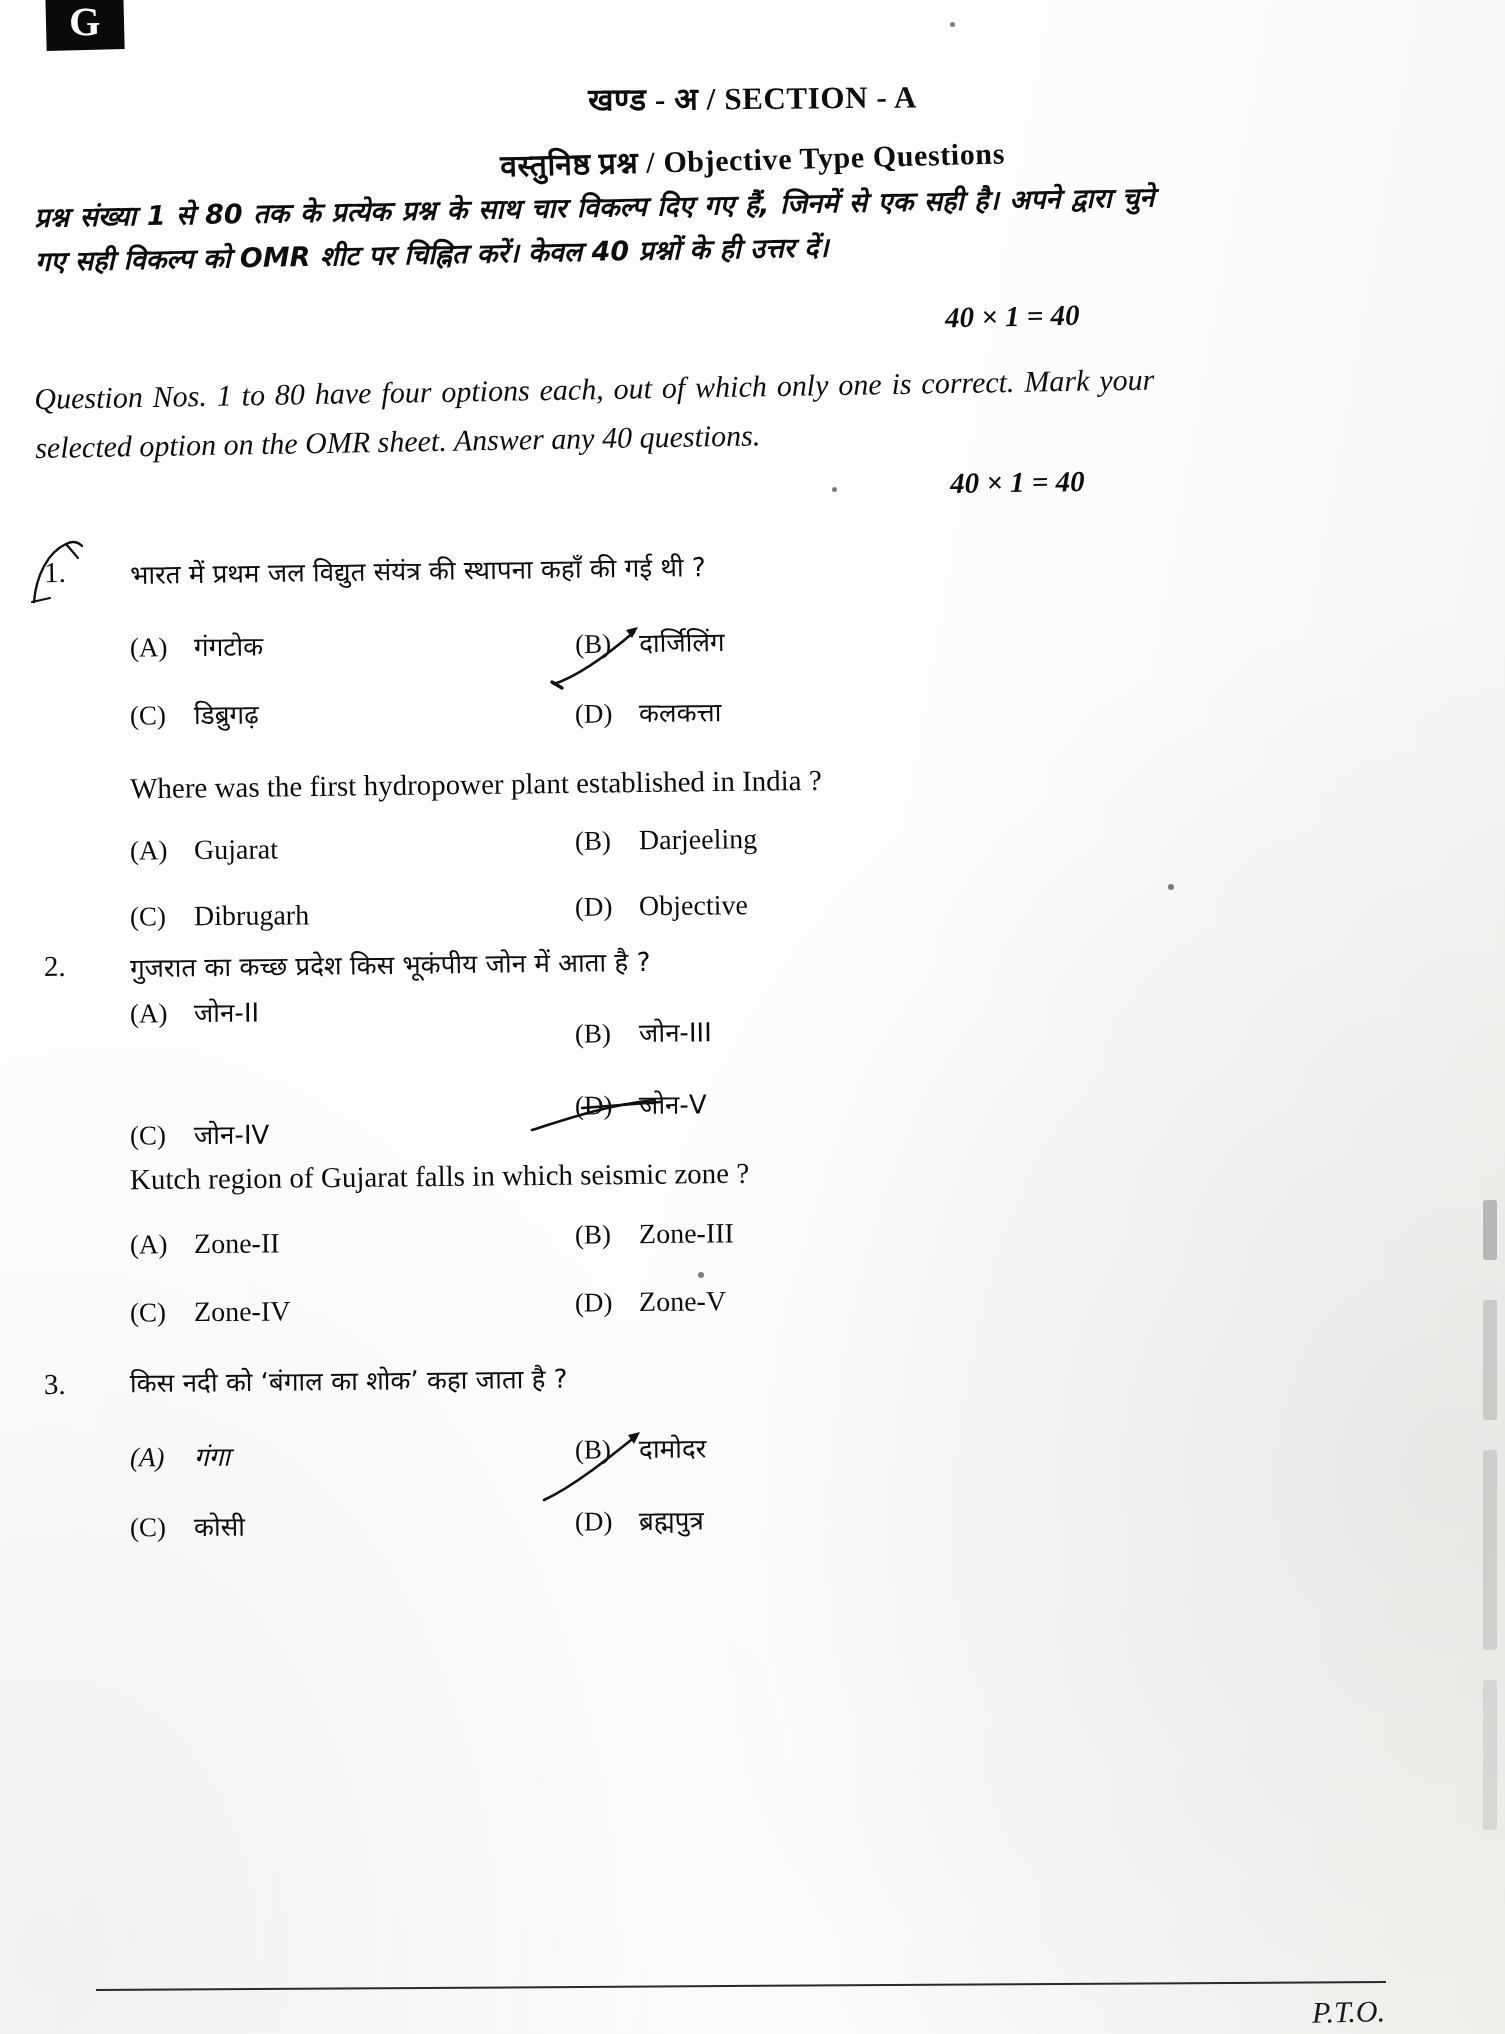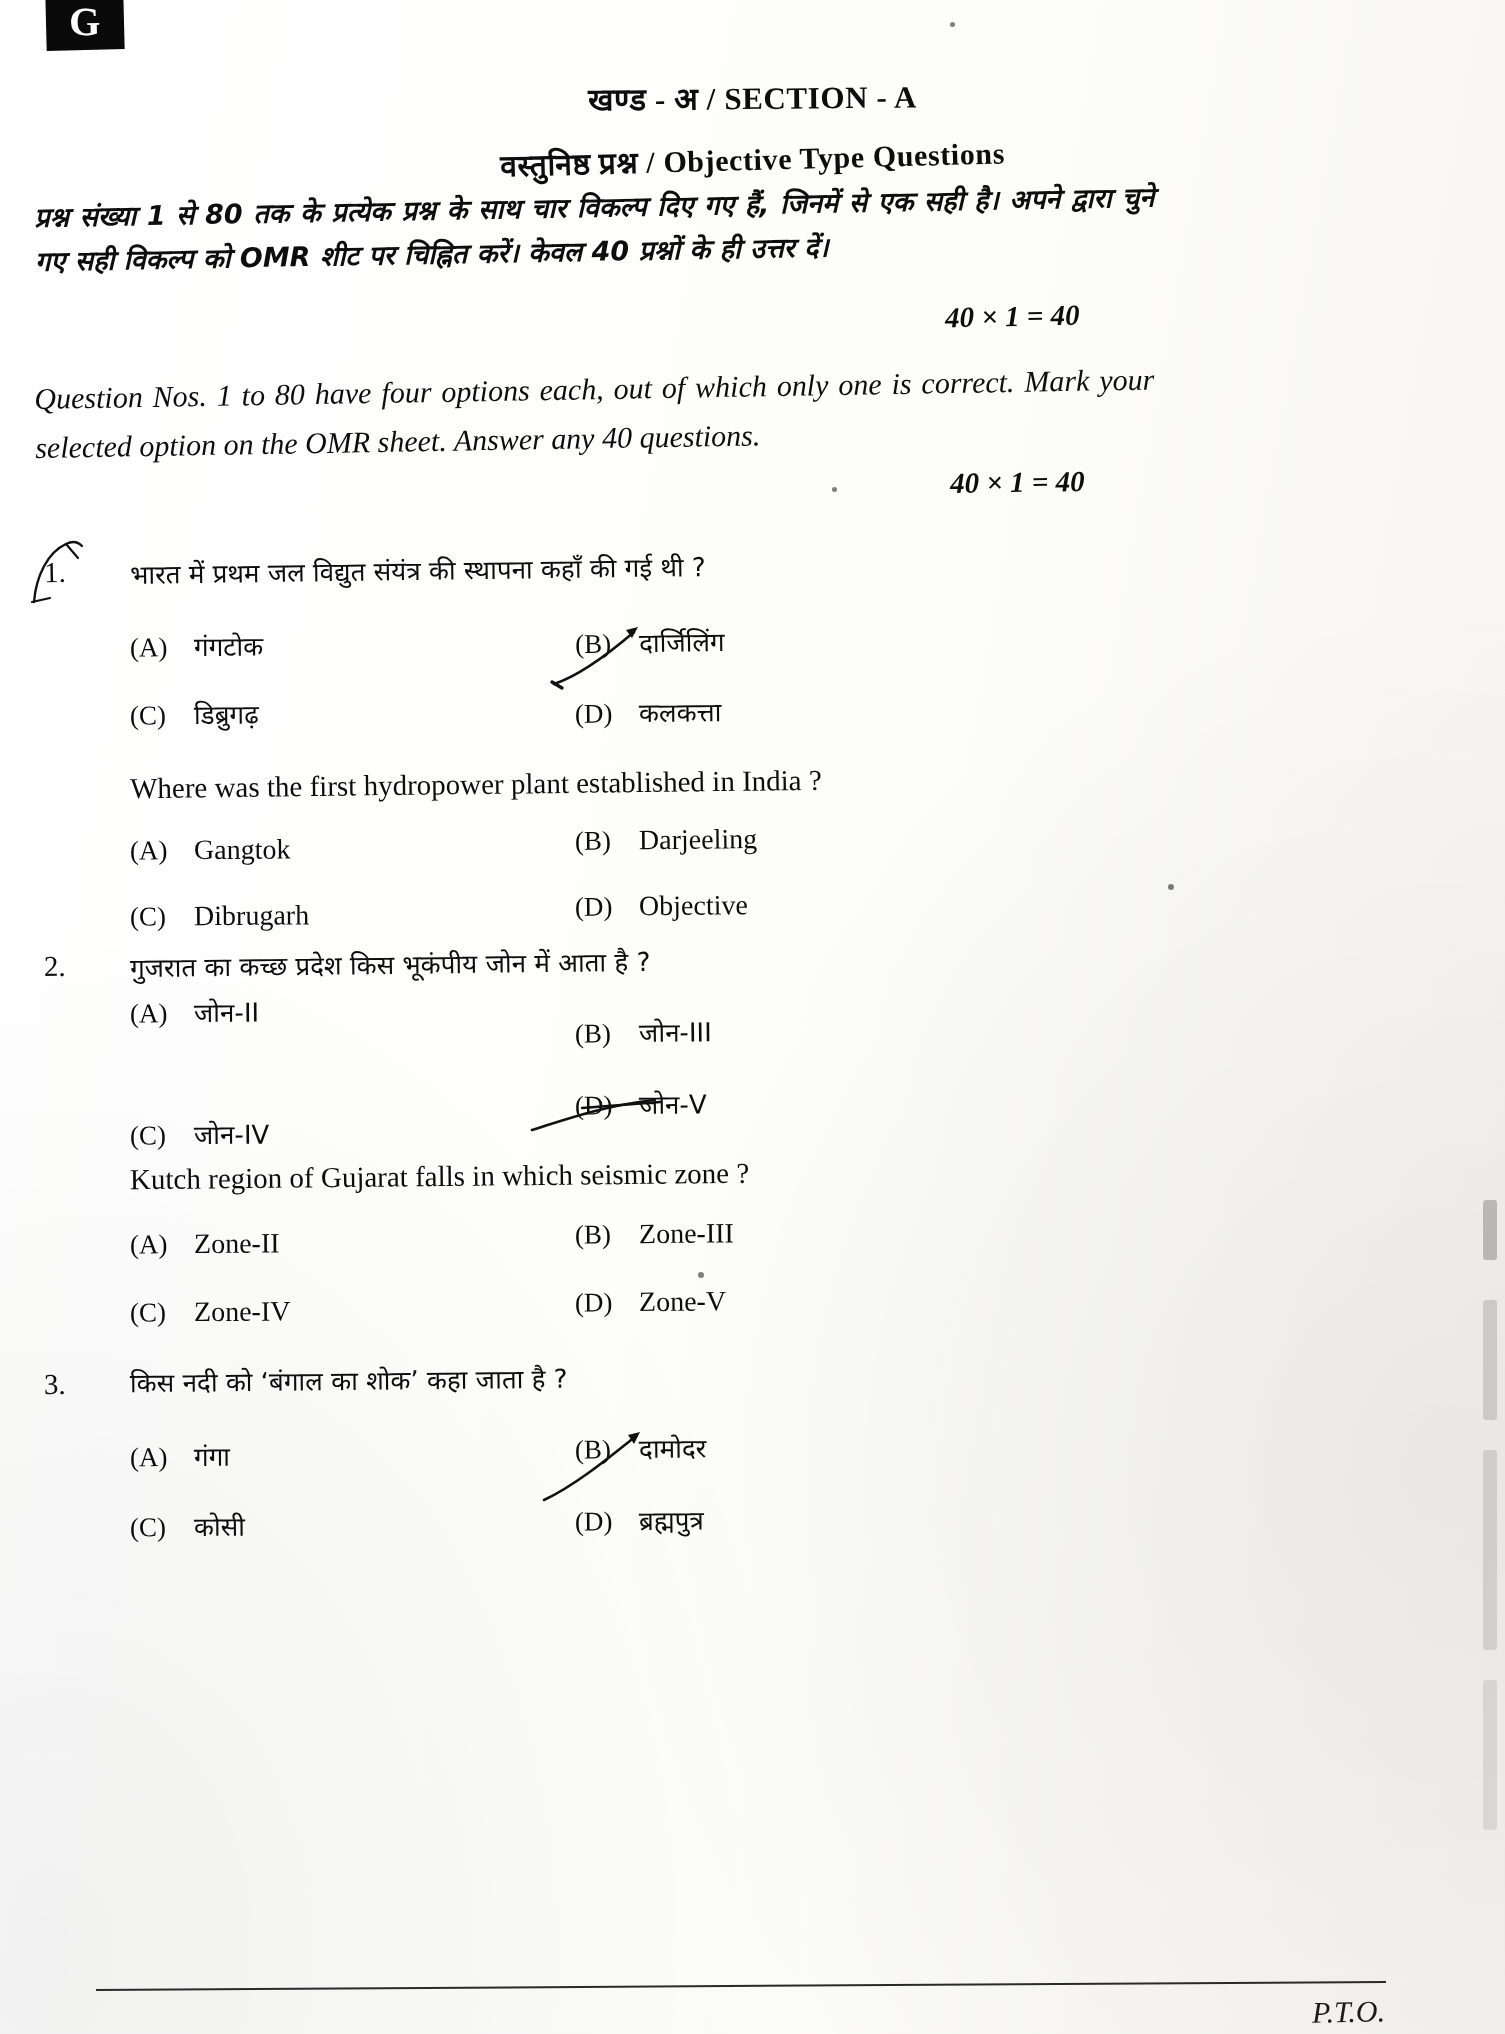--- a/index.html
+++ b/index.html
@@ -214,21 +214,21 @@
       <svg width="120" height="70" viewBox="0 0 120 70">
         <path d="M6 64 C30 56, 58 36, 86 12" fill="none" stroke="#111" stroke-width="2.6" stroke-linecap="round"></path>
         <path d="M78 10 L90 7 L84 18 Z" fill="#111"></path>
         <path d="M4 62 L14 68" fill="none" stroke="#111" stroke-width="3.4" stroke-linecap="round"></path>
       </svg>
     </div>
 
     <div class="qtext en" style="top:768px; transform:rotate(-0.7deg);">Where was the first hydropower plant established in India ?</div>
 
     <div class="opt col-a" style="top:834px; transform:rotate(-0.4deg);">
-      <span class="tag">(A)</span><span class="val">Gangtok</span>
+      <span class="tag">(A)</span><span class="val">Gujarat</span>
     </div>
     <div class="opt col-b" style="top:824px; transform:rotate(-0.6deg);">
       <span class="tag">(B)</span><span class="val">Darjeeling</span>
     </div>
     <div class="opt col-a" style="top:900px; transform:rotate(-0.4deg);">
       <span class="tag">(C)</span><span class="val">Dibrugarh</span>
     </div>
     <div class="opt col-b" style="top:890px; transform:rotate(-0.5deg);">
       <span class="tag">(D)</span><span class="val">Objective</span>
     </div>
@@ -275,21 +275,21 @@
       <span class="tag">(D)</span><span class="val">Zone-V</span>
     </div>
   </div>
 
   <div class="speck" style="left:698px; top:1272px; width:6px; height:6px;"></div>
 
   <div class="qblock">
     <div class="qnum" style="top:1368px; transform:rotate(-0.5deg);">3.</div>
     <div class="qtext hi" style="top:1362px; transform:rotate(-0.6deg);">किस नदी को ‘बंगाल का शोक’ कहा जाता है ?</div>
 
-    <div class="opt hi col-a" style="top:1438px; transform:rotate(-0.4deg);">
+    <div class="opt hi col-a" style="top:1438px; transform:rotate(-0.4deg);font-style:italic;">
       <span class="tag">(A)</span><span class="val">गंगा</span>
     </div>
     <div class="opt hi col-b" style="top:1430px; transform:rotate(-0.6deg);">
       <span class="tag">(B)</span><span class="val">दामोदर</span>
     </div>
     <div class="opt hi col-a" style="top:1508px; transform:rotate(-0.4deg);">
       <span class="tag">(C)</span><span class="val">कोसी</span>
     </div>
     <div class="opt hi col-b" style="top:1502px; transform:rotate(-0.5deg);">
       <span class="tag">(D)</span><span class="val">ब्रह्मपुत्र</span>

